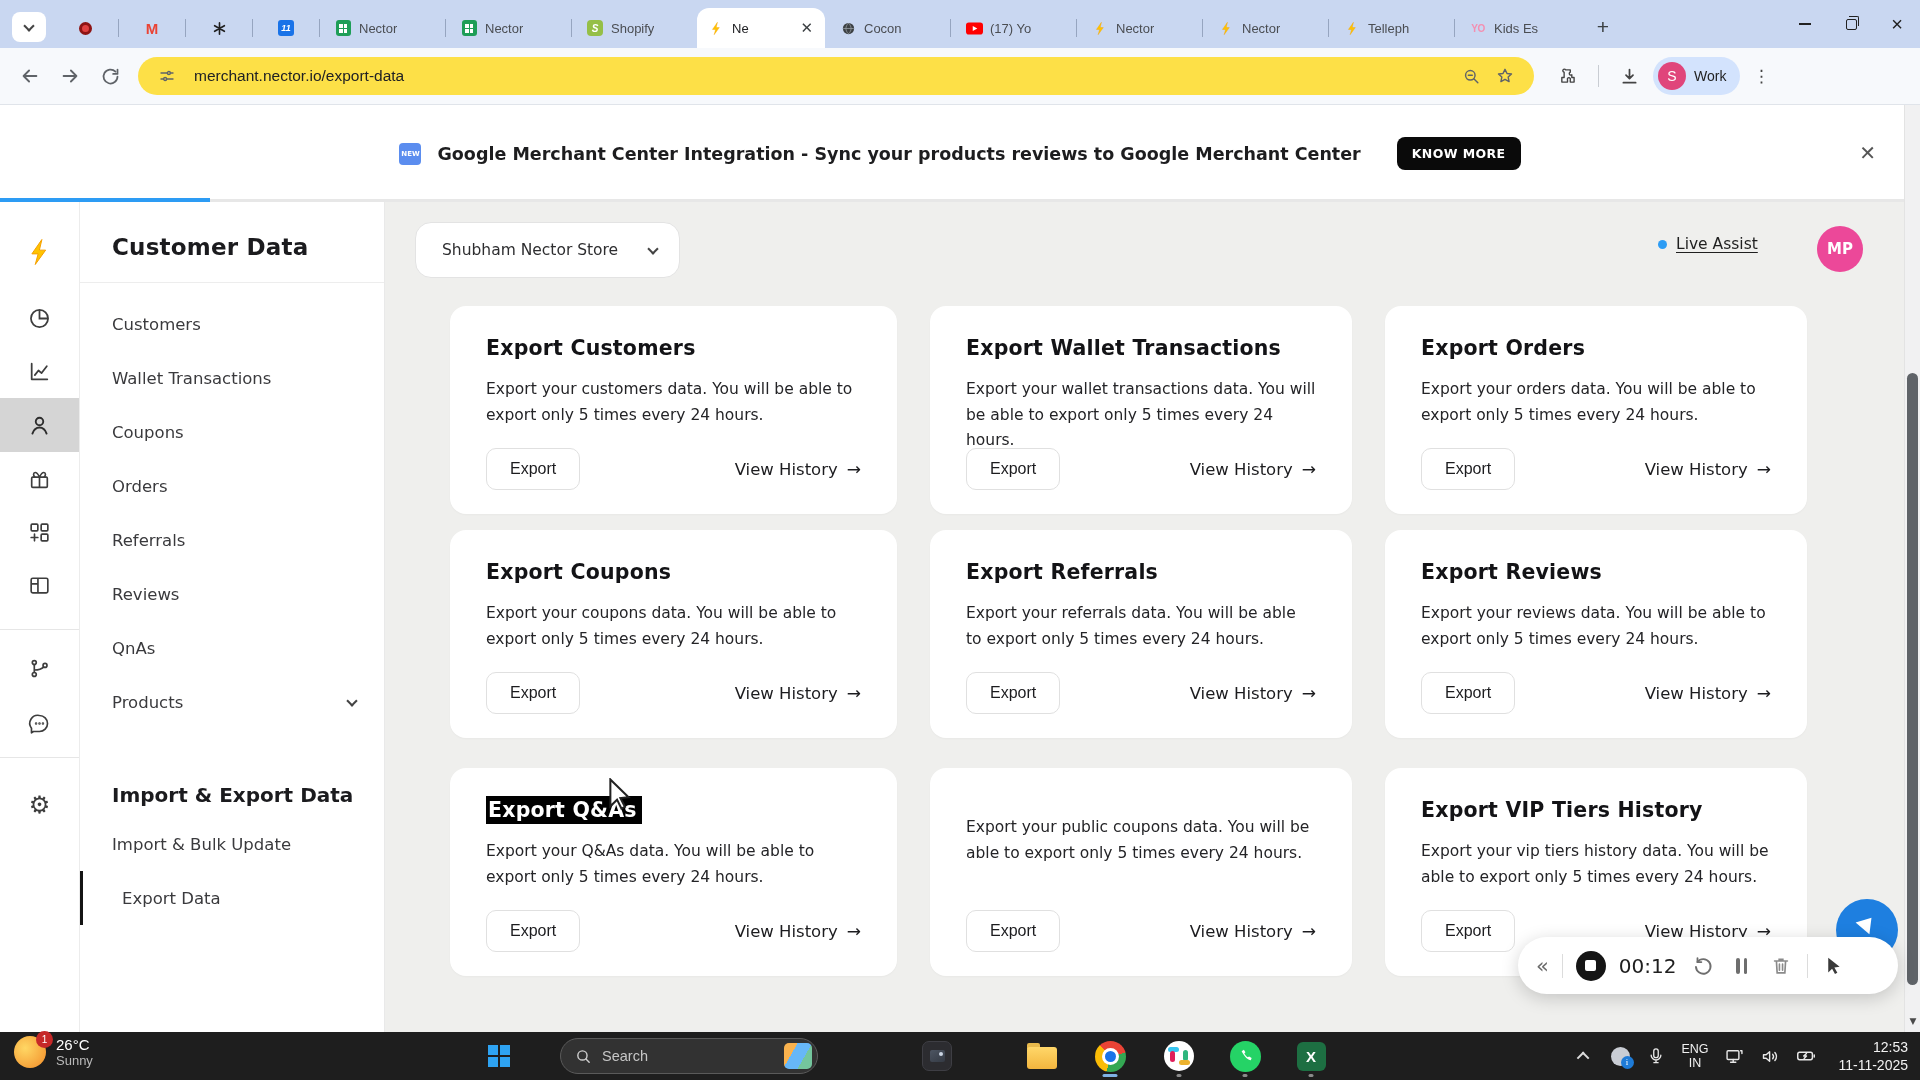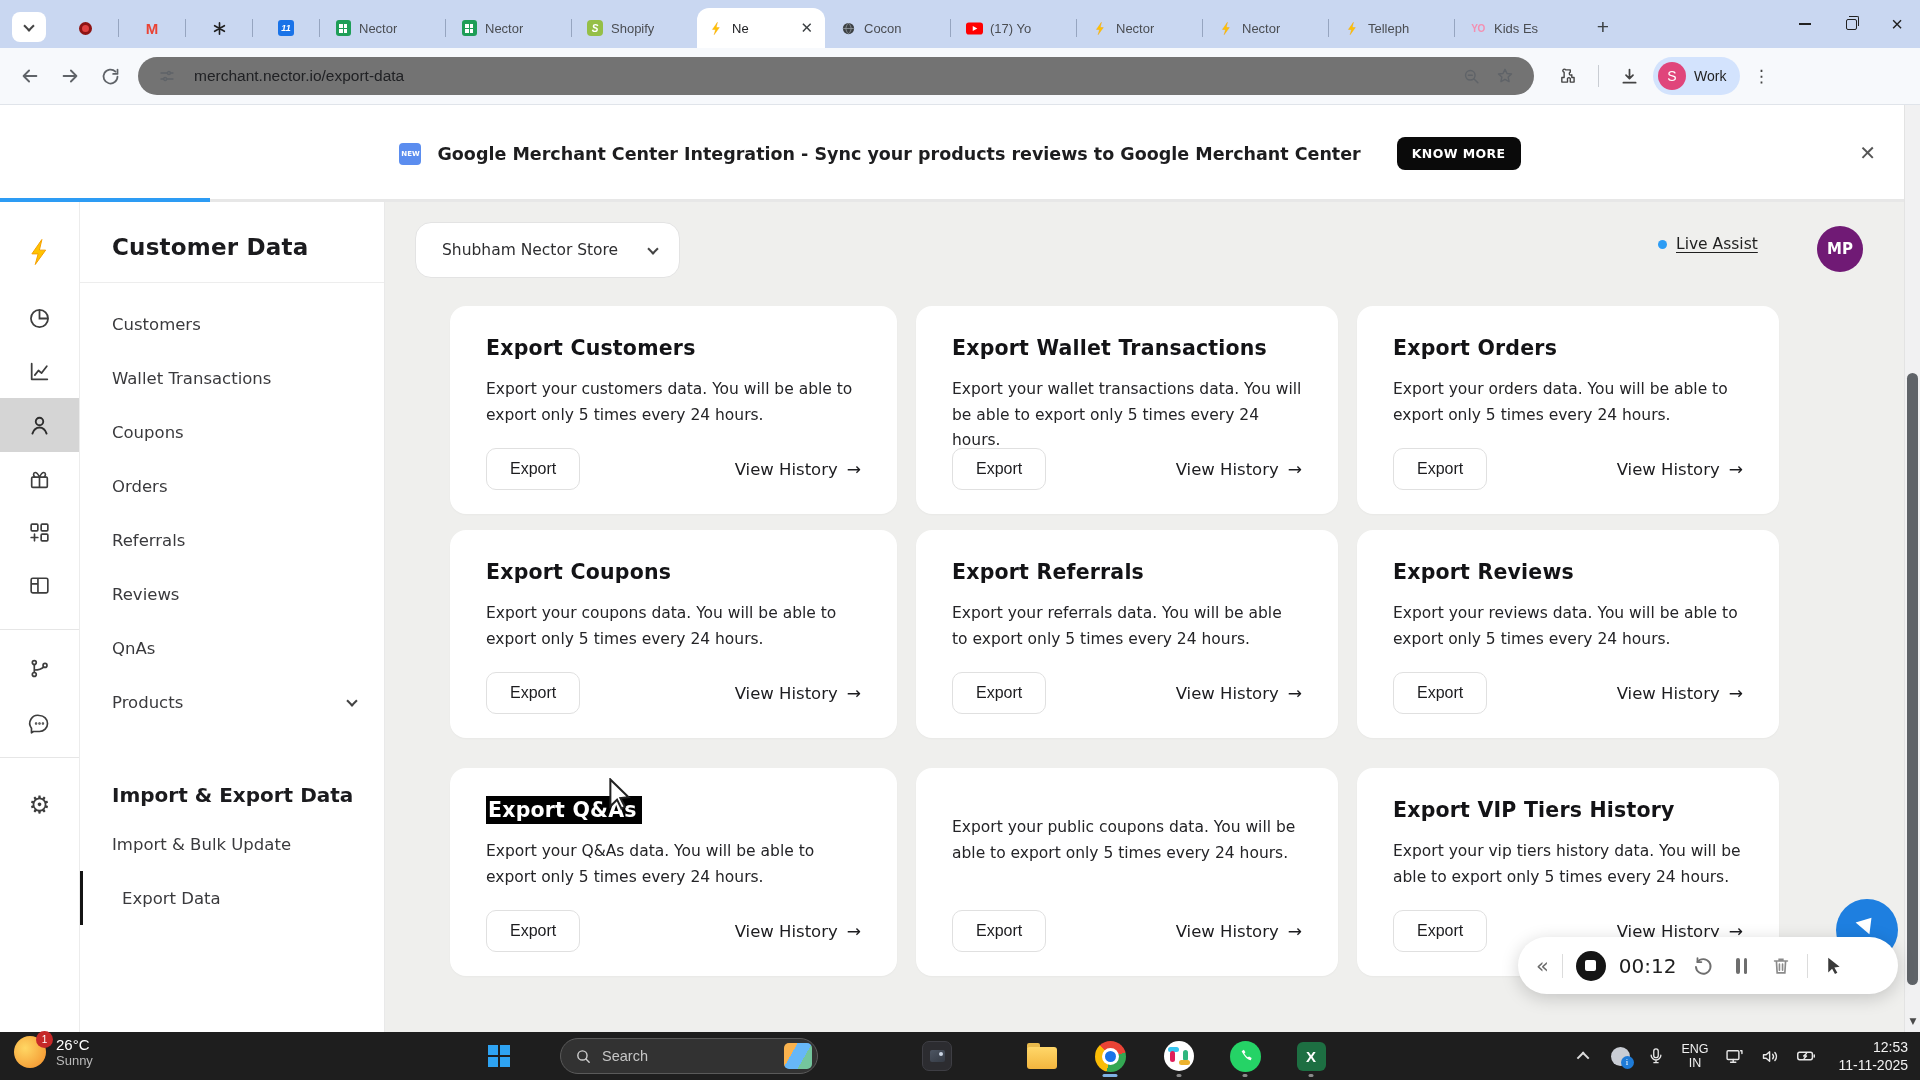--- a/index.html
+++ b/index.html
@@ -45,21 +45,21 @@
     background-size:8px 1px,1px 9px;background-position:0 4px,3.5px 0;background-repeat:no-repeat;}
   .fv-shopify i{ width:16px;height:16px;background:#95BF47;border-radius:4px;color:#fff;font-size:10px;
                  font-weight:bold;display:flex;align-items:center;justify-content:center;}
   .fv-kids { color:#F48FB1; font-weight:bold; font-size:10px; letter-spacing:-0.5px;}
 
   
   .toolbar { position:absolute; top:48px; left:0; width:1920px; height:57px; background:#F7F9FC;
              border-bottom:1px solid #E0E4EA; display:flex; align-items:center;
              font-family:"Liberation Sans", sans-serif; }
   .navic { width:40px; height:40px; display:flex; align-items:center; justify-content:center; }
-  .urlpill { height:38px; background:#737373; border-radius:19px; display:flex; align-items:center;
+  .urlpill { height:38px; background:#fde047; border-radius:19px; display:flex; align-items:center;
              flex:none; width:1396px; margin-left:8px; padding:0 12px; }
   .urltext { font-size:15.5px; color:#202124; margin-left:10px; flex:1; }
   .pillic { width:34px; height:34px; display:flex; align-items:center; justify-content:center; }
   .tb-right { display:flex; align-items:center; margin-left:14px; gap:4px; }
   .tbdivider { width:1px; height:22px; background:#C9CDD3; margin:0 6px; }
   .profile { height:38px; background:#D3E3FD; border-radius:19px; display:flex; align-items:center;
              padding:0 14px 0 5px; gap:8px; }
   .pavatar { width:28px; height:28px; border-radius:50%; background:#E0457B; color:#fff; font-size:14px;
              display:flex; align-items:center; justify-content:center; }
   .pname { font-size:14px; color:#1f1f1f; }
@@ -98,25 +98,25 @@
 
   .main { flex:1; position:relative; background:#EFEFED; }
   .storesel { position:absolute; left:30px; top:20px; width:265px; height:56px; background:#fff;
               border:1px solid #E3E3E3; border-radius:16px; display:flex; align-items:center;
               padding:0 22px 0 26px; }
   .storesel .lbl { font-size:15.5px; color:#2e2e30; flex:1; }
   .liveassist { position:absolute; left:1273px; top:33px; display:flex; align-items:center; gap:9px; }
   .la-dot { width:9px; height:9px; border-radius:50%; background:#2D9CF4; }
   .la-text { font-size:15.5px; color:#1f1f1f; text-decoration:underline; text-underline-offset:3px;}
   .avatar { position:absolute; left:1432px; top:24px; width:46px; height:46px; border-radius:50%;
-            background:#701a75; color:#fff; font-size:15px; font-weight:bold;
+            background:#ec4899; color:#fff; font-size:15px; font-weight:bold;
             display:flex; align-items:center; justify-content:center; }
 
   .cards { margin:104px 0 0 65px; }
-  .cards-row { display:flex; gap:19px; margin-bottom:16px; }
+  .cards-row { display:flex; gap:33px; margin-bottom:16px; }
   .cards-row:nth-child(2) { margin-bottom:30px; }
   .card { background:#fff; border-radius:16px; position:relative; height:208px; padding:30px 36px;
           box-shadow:0 1px 2px rgba(0,0,0,.03); }
   .cards-row .card:nth-child(1){ width:447px; }
   .cards-row .card:nth-child(2){ width:422px; }
   .cards-row .card:nth-child(3){ width:422px; }
   .card-title { font-size:20.5px; font-weight:bold; color:#131316; letter-spacing:.2px; }
   .card.selected .card-title span { background:#000; color:#fff; padding:2px 5px 2px 2px; }
   .card-desc { margin-top:17px; font-size:15.5px; line-height:1.65; color:#242427; }
   .card-foot { position:absolute; left:36px; right:36px; bottom:24px; display:flex;

